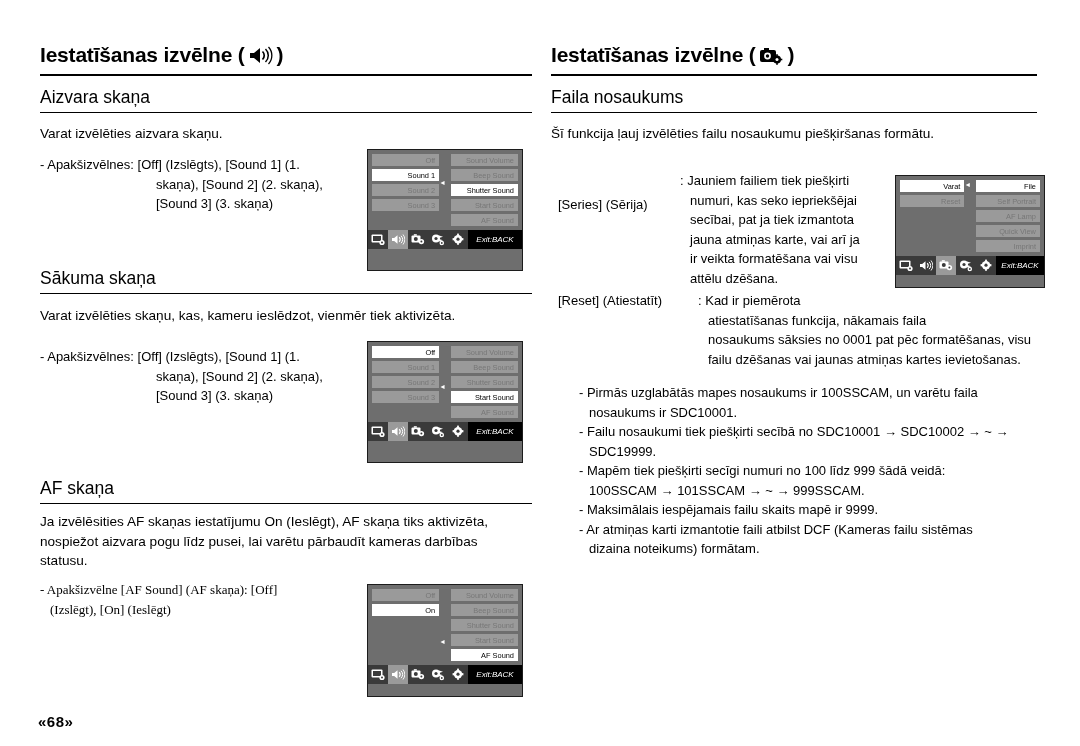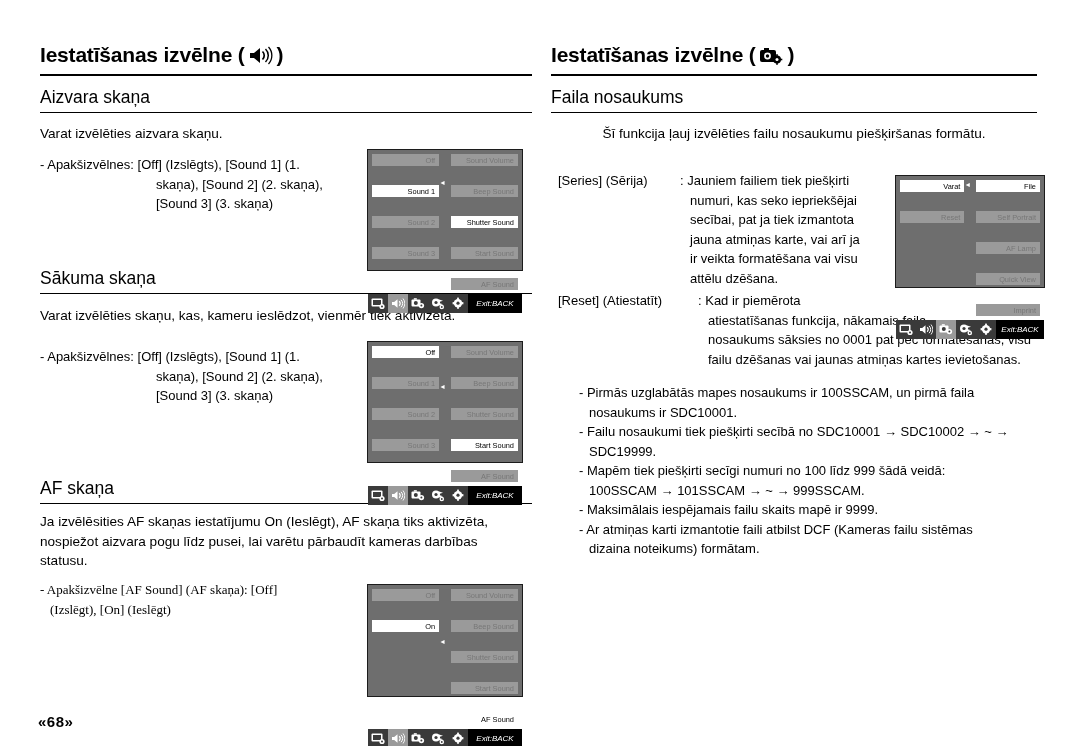--- a/index.html
+++ b/index.html
@@ -48,21 +48,21 @@
     box-sizing:border-box;
     padding:4px 4px 0 4px;
     font-size:7.4px;
     font-family:"Liberation Sans", sans-serif;
   }
   .lcd-grid{
     display:flex;
     gap:0px;
     position:relative;
   }
-  .lcd-col{display:flex;flex-direction:column;gap:19px;}
+  .lcd-col{display:flex;flex-direction:column;gap:3px;}
   .lcd-col.left{width:46%;}
   .lcd-col.right{width:46%;margin-left:8%;}
   .lcd-item{
     background:#9a9a9a;
     color:#777777;
     text-align:right;
     padding:1.5px 4px 1.5px 0;
     line-height:9px;
     height:9px;
     white-space:nowrap;
@@ -177,27 +177,27 @@
                 <rect x="12.7" y="12.7" width="2.4" height="1.6"></rect>
                 <rect x="20.9" y="12.7" width="2.4" height="1.6"></rect>
               </g>
             </svg></span><span>)</span>
       </div>
     </div>
 
     <div class="blk" style="left:0;top:87px;width:486px;">
       <div class="section">Faila nosaukums</div>
     </div>
-    <div class="blk" style="left:0;top:124px;width:486px;text-align:center;">
+    <div class="blk" style="left:0;top:124px;width:486px;">
       <p class="body">Šī funkcija ļauj izvēlēties failu nosaukumu piešķiršanas formātu.</p>
     </div>
 
     <div class="blk" style="left:7px;top:171px;width:320px;">
       <div style="display:flex;">
-        <div style="width:122px;flex:none;" class="bullet">[Series] (Sērija)</div>
+        <div style="width:122px;flex:none;margin-top:24px;" class="bullet">[Series] (Sērija)</div>
         <div style="flex:1;">
           <p class="bullet">: Jauniem failiem tiek piešķirti</p>
           <p class="bullet hang2">numuri, kas seko iepriekšējai</p>
           <p class="bullet hang2">secībai, pat ja tiek izmantota</p>
           <p class="bullet hang2">jauna atmiņas karte, vai arī ja</p>
           <p class="bullet hang2">ir veikta formatēšana vai visu</p>
           <p class="bullet hang2">attēlu dzēšana.</p>
         </div>
       </div>
     </div>
@@ -208,21 +208,21 @@
         <div style="flex:1;">
           <p class="bullet">: Kad ir piemērota</p>
           <p class="bullet hang2">atiestatīšanas funkcija, nākamais faila</p>
           <p class="bullet hang2">nosaukums sāksies no 0001 pat pēc formatēšanas, visu</p>
           <p class="bullet hang2">failu dzēšanas vai jaunas atmiņas kartes ievietošanas.</p>
         </div>
       </div>
     </div>
 
     <div class="blk" style="left:28px;top:383px;width:470px;">
-      <p class="bullet">- Pirmās uzglabātās mapes nosaukums ir 100SSCAM, un pirmā faila</p>
+      <p class="bullet">- Pirmās uzglabātās mapes nosaukums ir 100SSCAM, un varētu faila</p>
       <p class="bullet hang2">nosaukums ir SDC10001.</p>
       <p class="bullet">- Failu nosaukumi tiek piešķirti secībā no SDC10001 → SDC10002 → ~ →</p>
       <p class="bullet hang2">SDC19999.</p>
       <p class="bullet">- Mapēm tiek piešķirti secīgi numuri no 100 līdz 999 šādā veidā:</p>
       <p class="bullet hang2">100SSCAM → 101SSCAM → ~ → 999SSCAM.</p>
       <p class="bullet">- Maksimālais iespējamais failu skaits mapē ir 9999.</p>
       <p class="bullet">- Ar atmiņas karti izmantotie faili atbilst DCF (Kameras failu sistēmas</p>
       <p class="bullet hang2">dizaina noteikums) formātam.</p>
     </div>
   </div>

